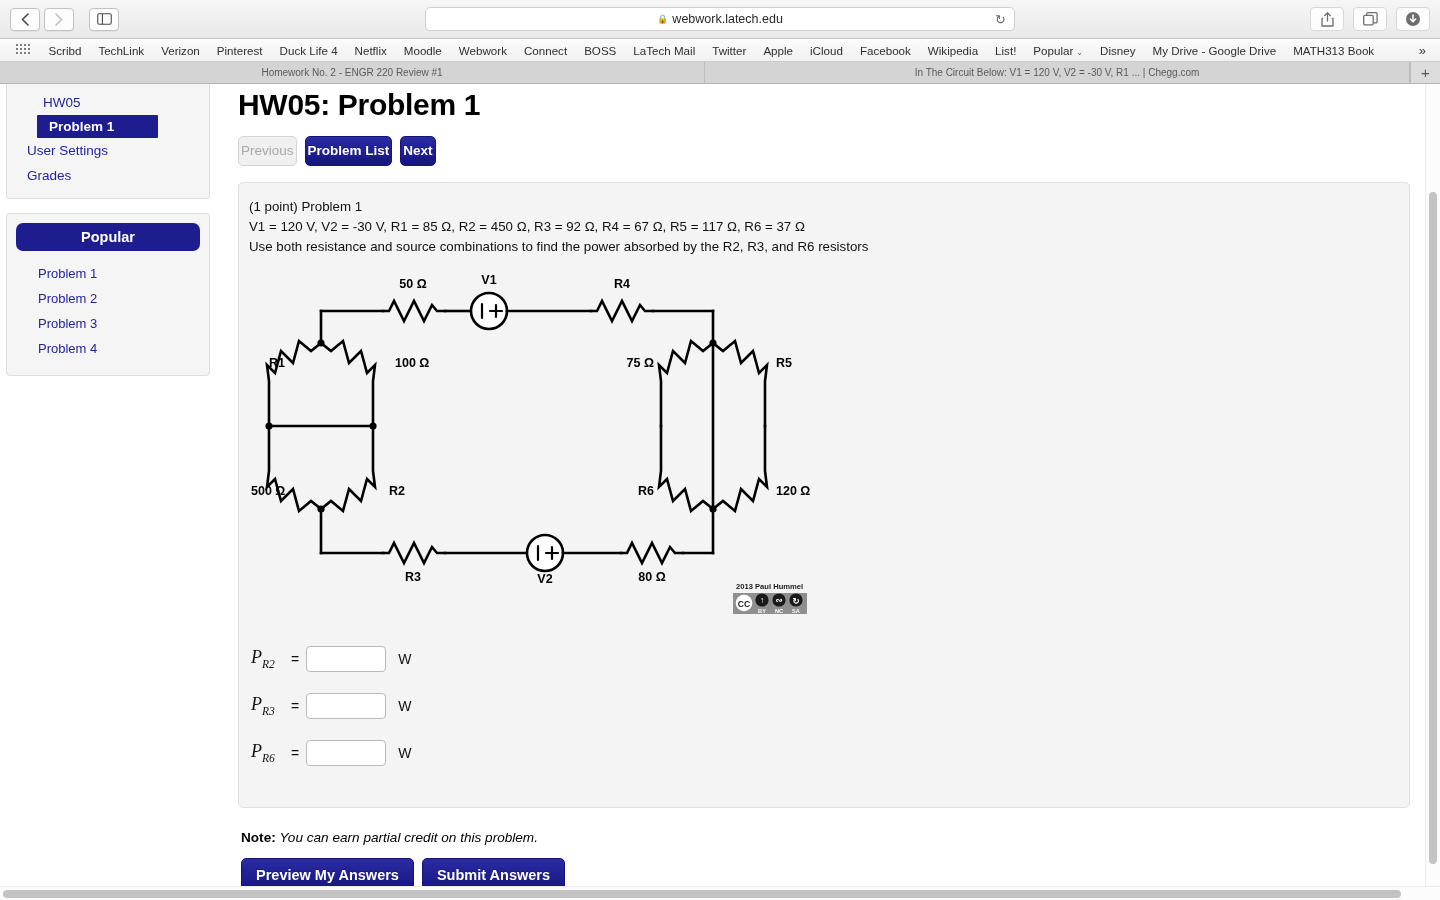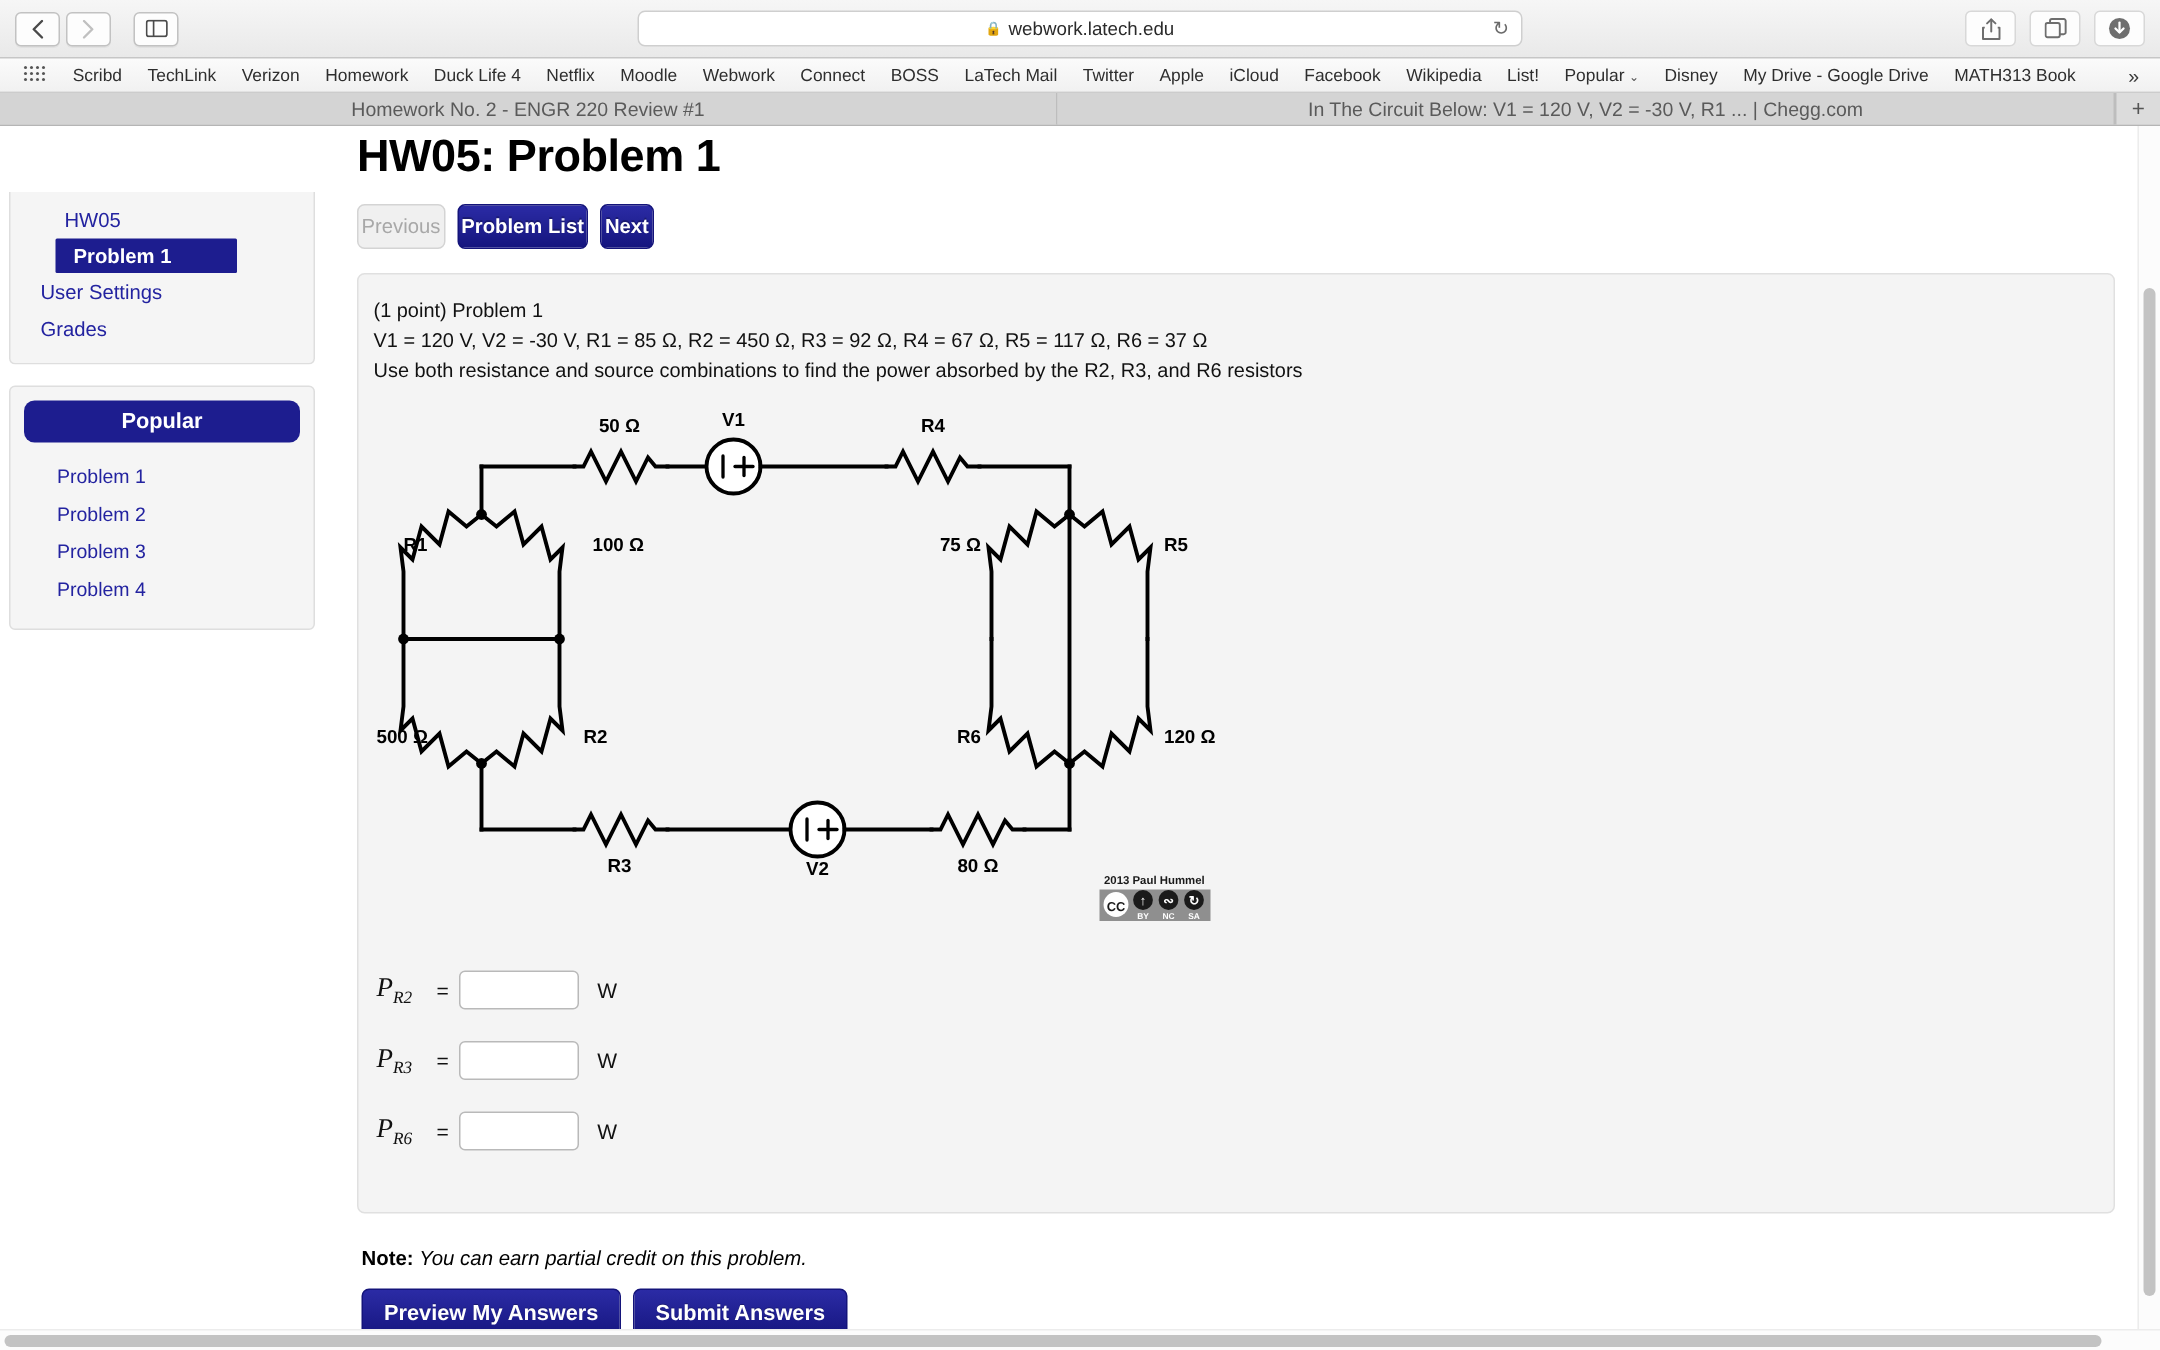--- a/index.html
+++ b/index.html
@@ -86,21 +86,21 @@
 
   
   .tabbar {
     height: 22px; flex: 0 0 22px;
     display: flex; align-items: stretch;
     background: #d8d8d8;
     border-bottom: 1px solid #b5b5b5;
   }
   .tab {
     flex: 1; display: flex; align-items: center; justify-content: center;
-    font-size: 13px; color: #5a5a5a;
+    font-size: 10px; color: #5a5a5a;
     background: #d4d4d4;
     border-right: 1px solid #bdbdbd;
     overflow: hidden; white-space: nowrap; text-overflow: ellipsis;
     padding: 0 8px;
   }
   .tab.active { background: #f7f7f7; color: #333; }
   .tab-add {
     width: 30px; display: flex; align-items: center; justify-content: center;
     background: #dcdcdc; color: #555; font-size: 15px;
     border-left: 1px solid #bdbdbd;
@@ -113,21 +113,21 @@
   }
   .page-scrollarea { flex: 1; position: relative; display: flex; }
 
   
   .sidebar { width: 220px; flex: none; padding: 0 10px 0 6px; }
   .panel {
     background: #f5f5f5;
     border: 1px solid #dedede;
     border-radius: 4px;
   }
-  .panel-nav { padding: 6px 0 10px 0; margin-bottom: 14px; border-top: none; border-radius: 0 0 4px 4px; margin-top: 44px;}
+  .panel-nav { padding: 6px 0 10px 0; margin-bottom: 14px; border-top: none; border-radius: 0 0 4px 4px;}
   .nav-link {
     font-size: 13.5px; color: #2323a0; padding: 3px 0 3px 20px; line-height: 19px;
   }
   .nav-link.indent { padding-left: 36px; }
   .nav-link.current {
     background: #1d1d8f; color: #ffffff; font-weight: bold;
     display: inline-block; padding: 2px 44px 2px 12px; margin-left: 30px;
     border-radius: 1px;
   }
   .panel-problems { padding: 9px 9px 14px 9px; }
@@ -275,21 +275,21 @@
         <i></i>
         <i></i>
         <i></i>
         <i></i>
         <i></i>
     </div>
     <div class="bm-wrap">
       <span class="bm-item">Scribd</span>
       <span class="bm-item">TechLink</span>
       <span class="bm-item">Verizon</span>
-      <span class="bm-item">Homework</span>
+      <span class="bm-item">Pinterest</span>
       <span class="bm-item">Duck Life 4</span>
       <span class="bm-item">Netflix</span>
       <span class="bm-item">Moodle</span>
       <span class="bm-item">Webwork</span>
       <span class="bm-item">Connect</span>
       <span class="bm-item">BOSS</span>
       <span class="bm-item">LaTech Mail</span>
       <span class="bm-item">Twitter</span>
       <span class="bm-item">Apple</span>
       <span class="bm-item">iCloud</span>

